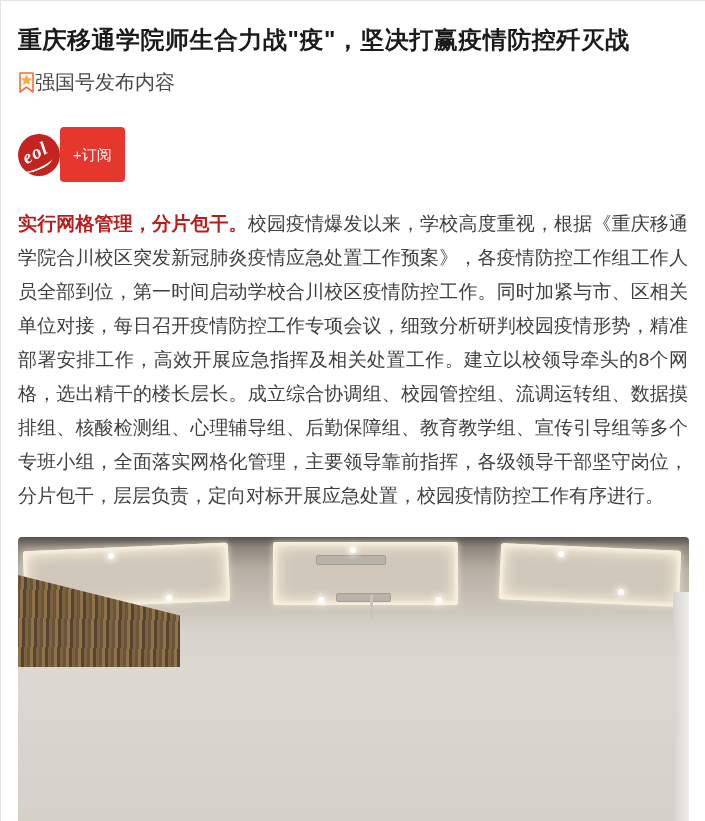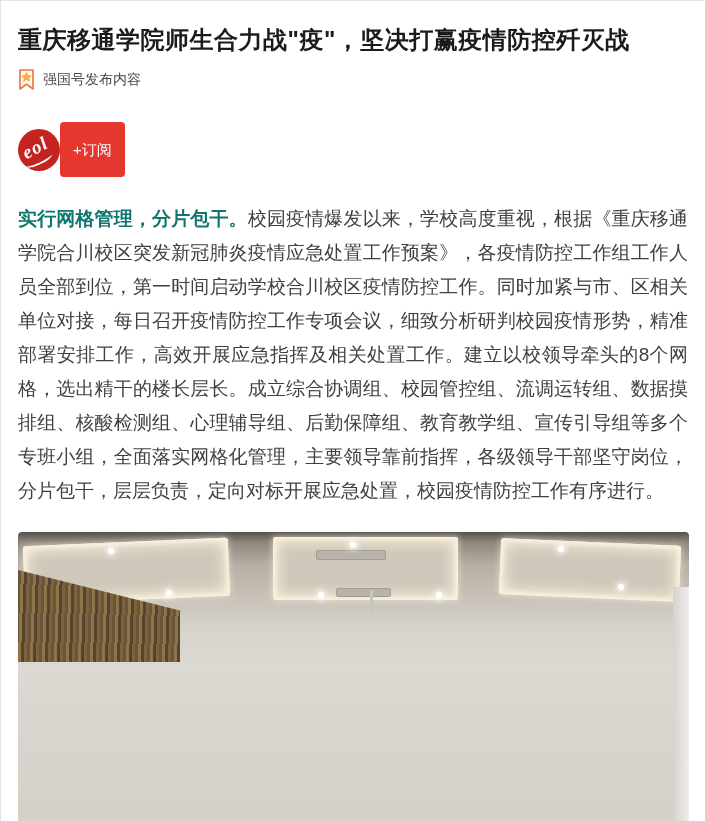--- a/index.html
+++ b/index.html
@@ -9,21 +9,21 @@
     position:relative; width:705px; height:821px; overflow:hidden;
     background:#fff; border-top:1px solid #e3e3e3; border-left:1px solid #e3e3e3;
     padding:0 17px;
   }
   .title {
     margin-top:22px; font-size:24px; line-height:33px; font-weight:bold;
     color:#1b1b1b; letter-spacing:0.5px;
   }
   .badge-row { display:flex; align-items:center; margin-top:13px; }
   .badge-row svg { display:block; }
-  .badge-label { margin-left:8px; font-size:14px; color:#474747; }
+  .badge-label { font-size:20px; color:#474747; }
   .pub-row { display:flex; align-items:center; margin-top:31px; }
   .logo {
     width:42px; height:42px; border-radius:50%; background:#c3241f;
     position:relative; overflow:hidden; flex:0 0 auto; cursor:pointer;
   }
   .logo-eol {
     position:absolute; left:4px; top:8px; color:#fff; font-size:19px;
     font-weight:bold; font-style:italic; font-family:"Liberation Serif",serif;
     transform:rotate(-28deg); letter-spacing:1px;
   }
@@ -36,21 +36,21 @@
   .pub-date { font-size:14px; color:#bcbcbc; margin-top:4px; }
   .subscribe-btn {
     border:none; background:#e5372d; color:#fff; font-size:15px;
     padding:19px 13px; border-radius:4px; cursor:pointer;
     font-family:inherit; line-height:17px;
   }
   .body-text {
     margin-top:25px; font-size:19px; line-height:34px; color:#3f3f3f;
     text-align:justify;
   }
-  .body-text strong { color:#0f766e;margin-top:16px; }
+  .body-text strong { color:#b91c1c;margin-top:16px; }
   
   .photo {
     position:relative; margin-top:24px; width:671px; height:420px;
     border-radius:4px; overflow:hidden; cursor:pointer;
     background:linear-gradient(180deg,#55504b 0,#8d867c 10px,#b5aea3 32px,#d8d3cb 95px,#dcd8d2 135px,#cfc9c0 420px);
   }
   .coffer {
     position:absolute; background:#cfc7ba; border-radius:3px;
     box-shadow: inset 0 0 14px 5px #f9efd9, inset 0 0 4px 2px #ffffff, 0 0 6px 1px rgba(250,240,215,0.55);
   }

